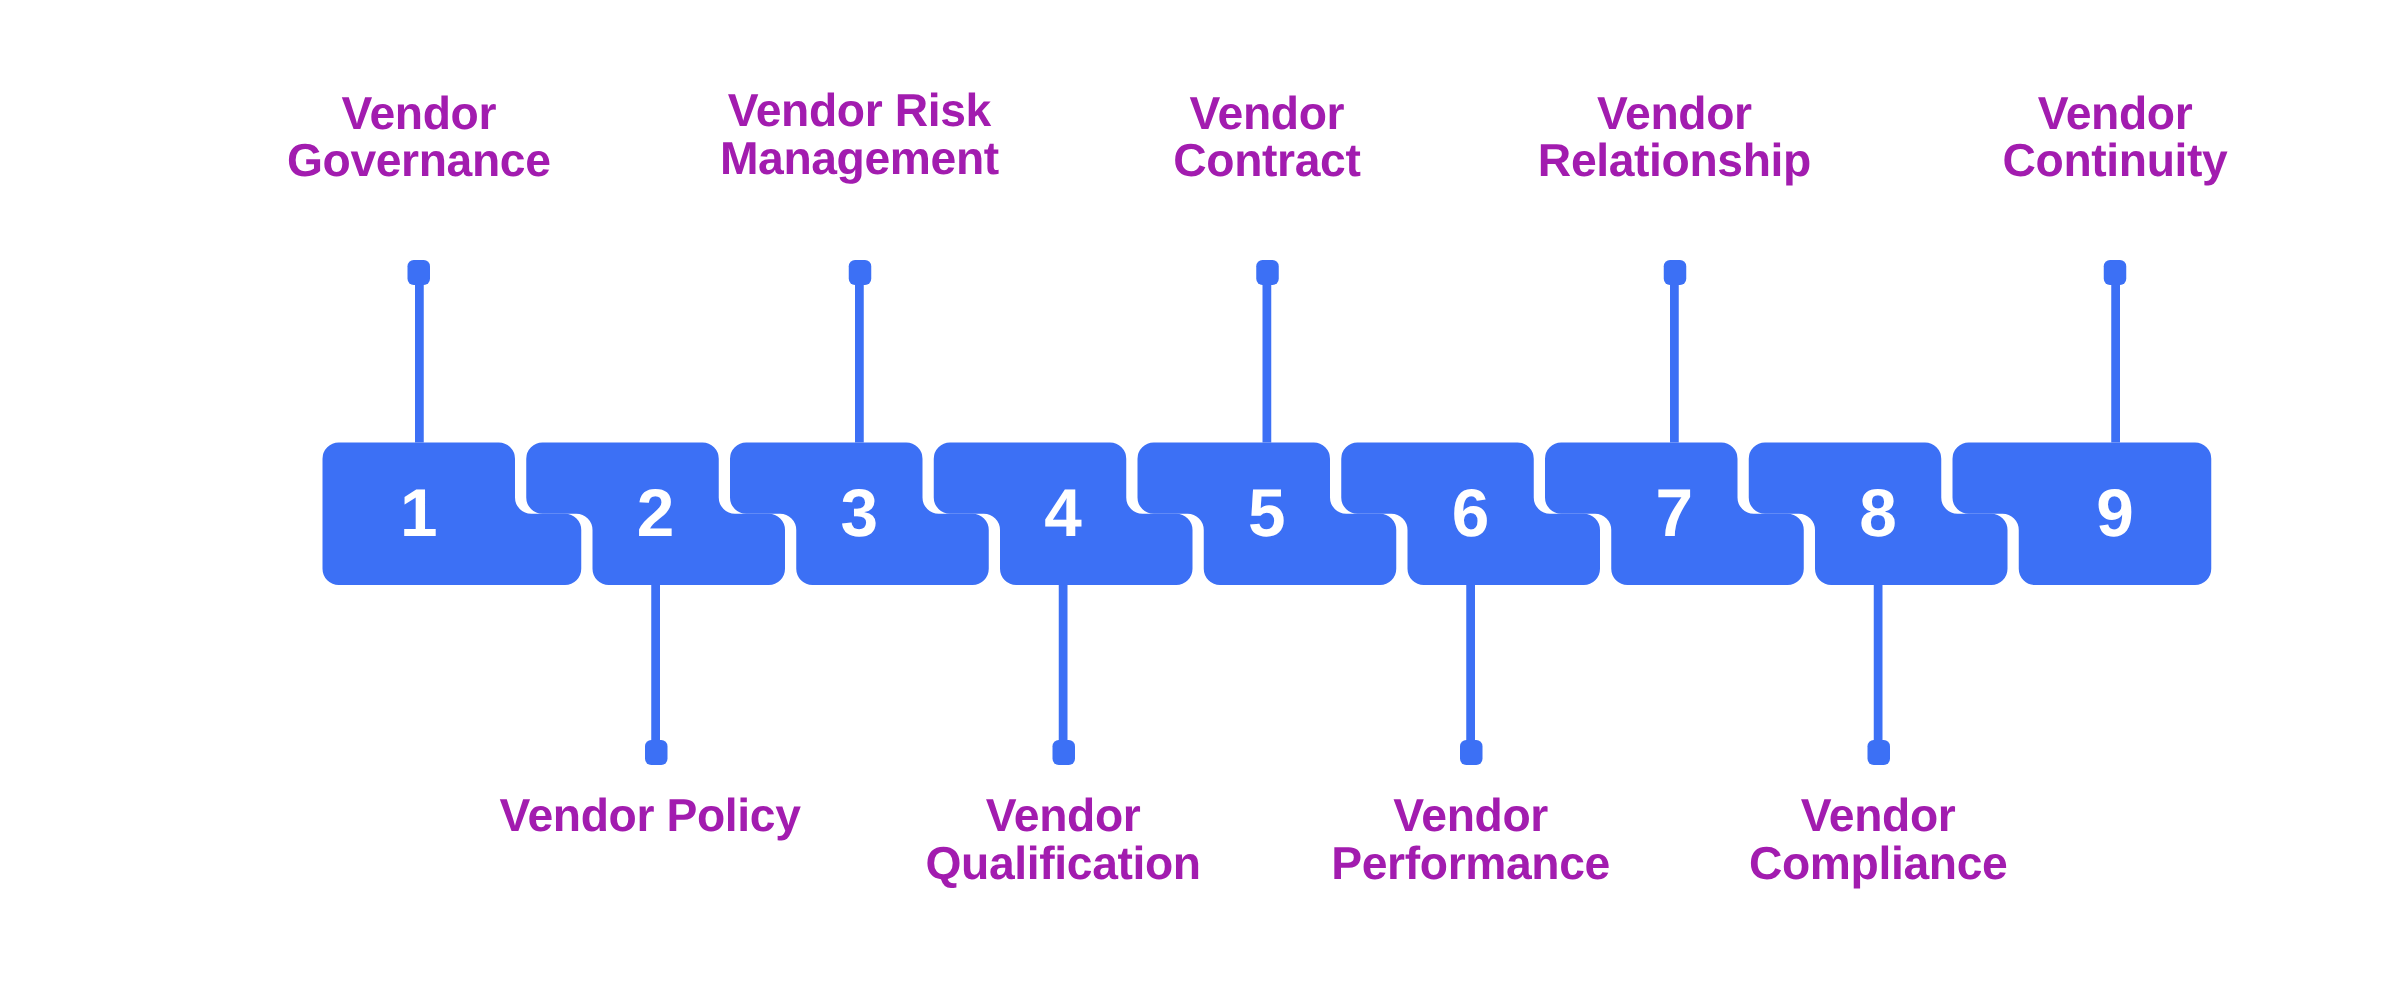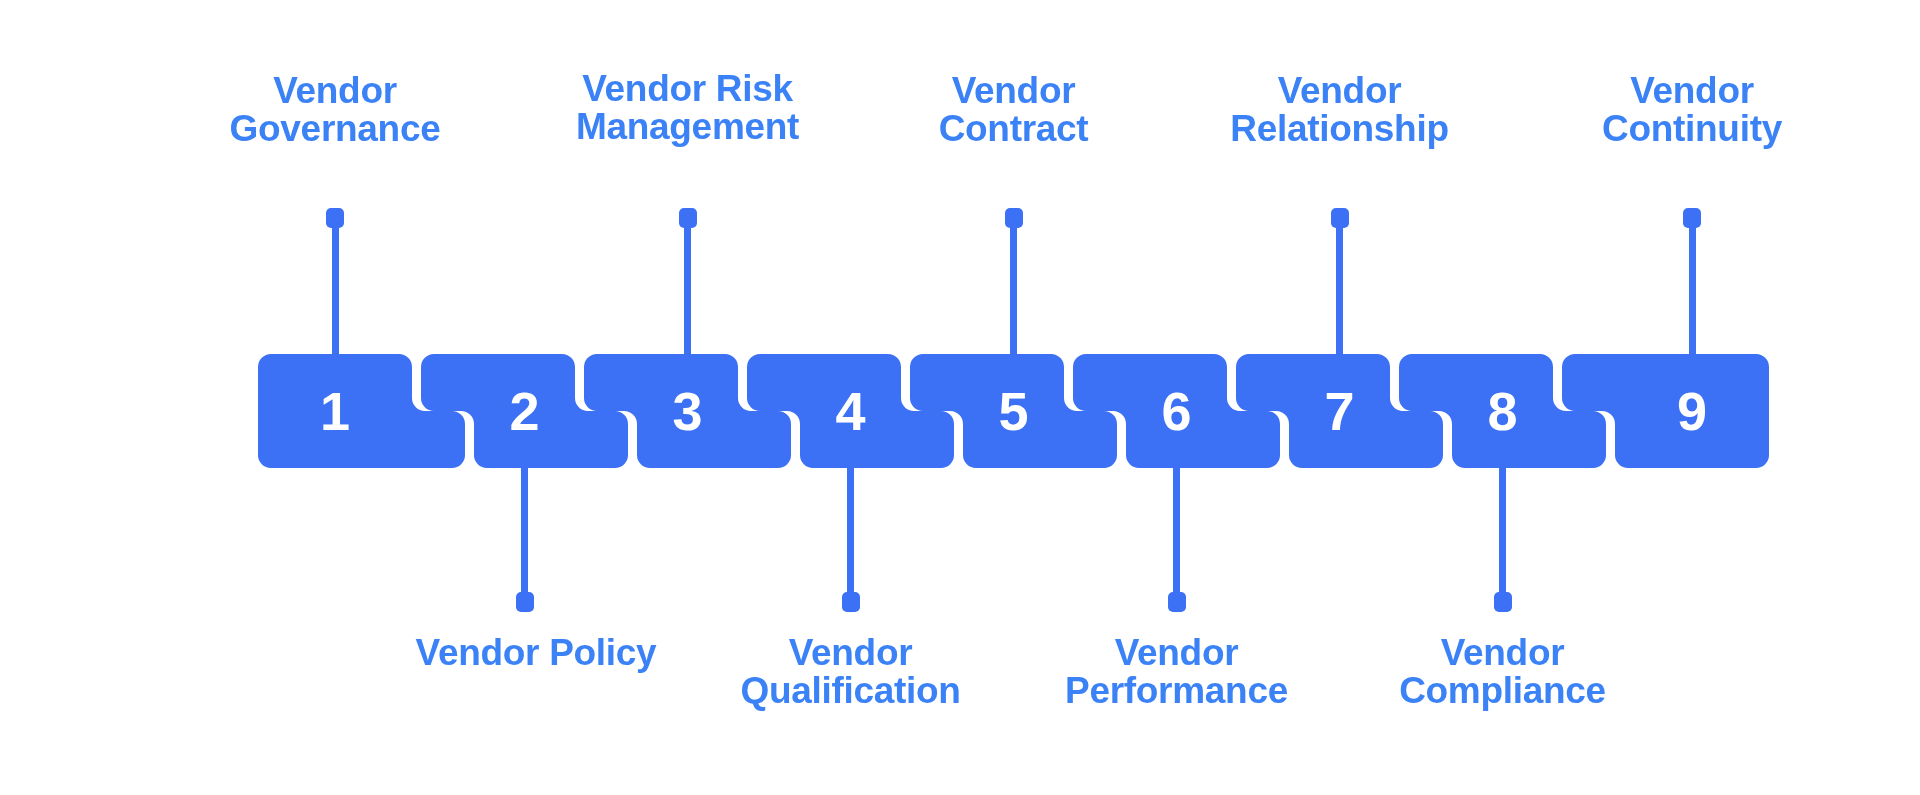--- a/index.html
+++ b/index.html
@@ -20,21 +20,21 @@
     overflow: hidden;
   }
 
   
   .label {
     position: absolute;
     text-align: center;
     font-weight: 700;
     font-size: 37px;
     line-height: 1.02;
-    color: #3b82f6;
+    color: #a21caf;
     letter-spacing: -0.3px;
     white-space: pre-line;
     width: 340px;
   }
   .label.top    { bottom: auto; }
   .label.bottom { top: auto; }
 
   
   .stem {
     position: absolute;
@@ -95,21 +95,21 @@
 
   <div id="overlay">
       <div class="num" style="left: 305px; top: 384px;">1</div>
       <div class="stem" style="left: 331.5px; top: 216px; height: 138px;"></div>
       <div class="dot" style="left: 326px; top: 208px;"></div>
       <div class="label top" style="left: 165px; top: 72px;">Vendor
 Governance</div>
       <div class="num" style="left: 494.5px; top: 384px;">2</div>
       <div class="stem" style="left: 521px; top: 468px; height: 136px;"></div>
       <div class="dot" style="left: 515.5px; top: 592px;"></div>
-      <div class="label bottom" style="left: 366px; top: 634px;">Vendor Policy</div>
+      <div class="label bottom" style="left: 350px; top: 634px;">Vendor Policy</div>
       <div class="num" style="left: 657.5px; top: 384px;">3</div>
       <div class="stem" style="left: 684px; top: 216px; height: 138px;"></div>
       <div class="dot" style="left: 678.5px; top: 208px;"></div>
       <div class="label top" style="left: 517.5px; top: 70px;">Vendor Risk
 Management</div>
       <div class="num" style="left: 820.5px; top: 384px;">4</div>
       <div class="stem" style="left: 847px; top: 468px; height: 136px;"></div>
       <div class="dot" style="left: 841.5px; top: 592px;"></div>
       <div class="label bottom" style="left: 680.5px; top: 634px;">Vendor
 Qualification</div>

